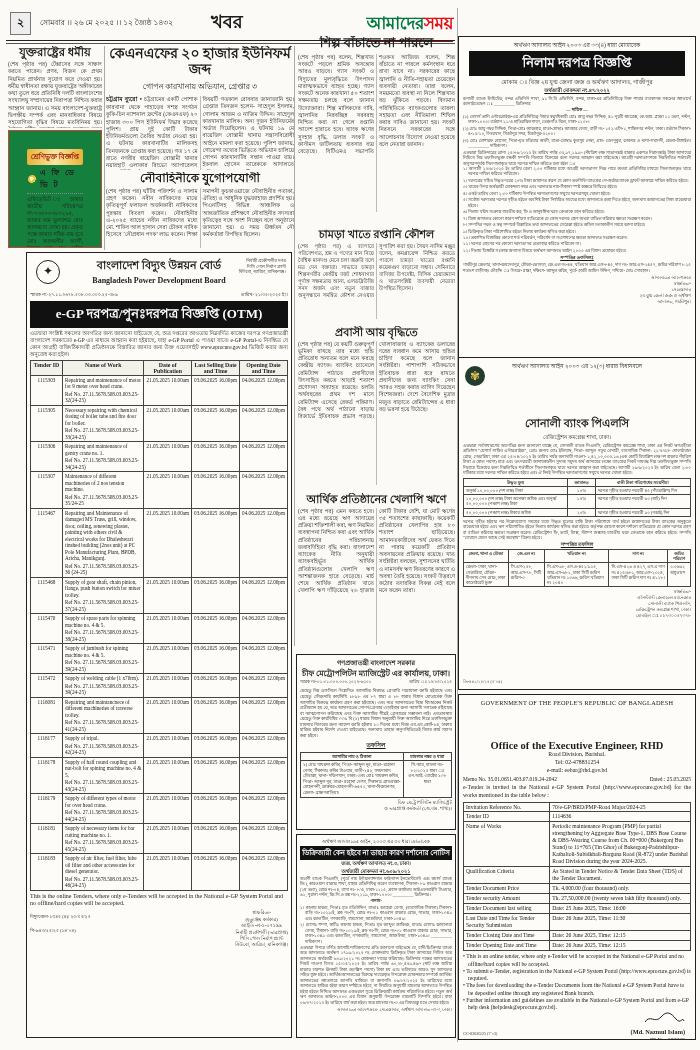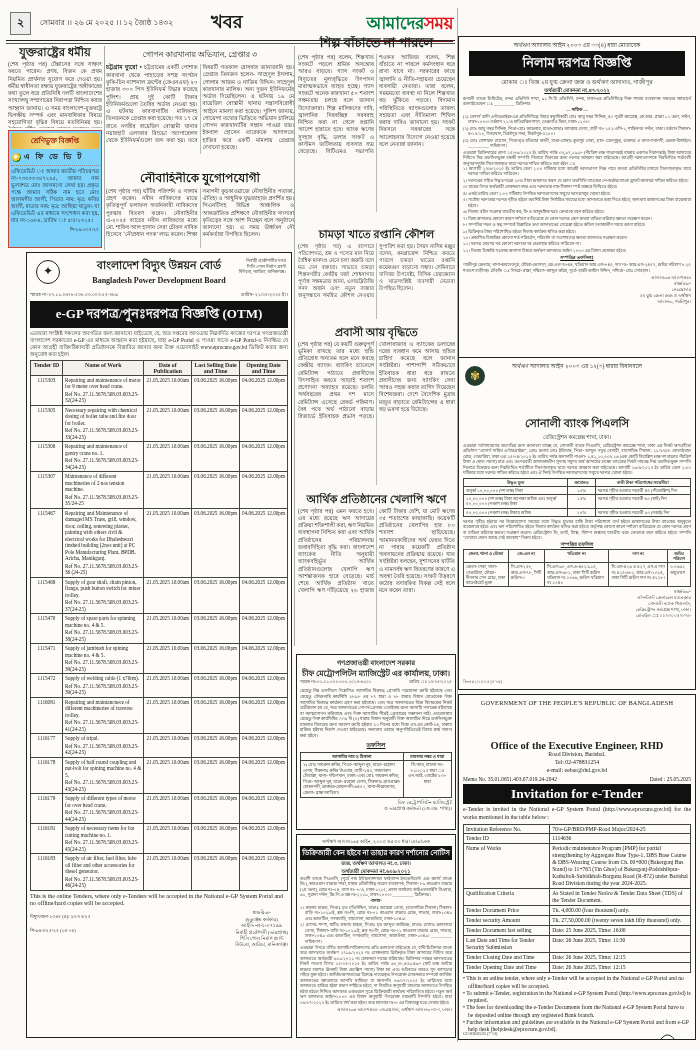--- a/index.html
+++ b/index.html
@@ -20,21 +20,21 @@
   #hdr-rule{left:6px;top:40px;width:449px;height:2px;border-top:1.2px solid #222;border-bottom:0.8px solid #555;}
   .vrule{position:absolute;width:0;border-left:0.7px solid #aaa;}
   
   .headline{font-weight:bold;text-align:center;line-height:1.15;}
   .body-sm{font-size:5.5px;line-height:1.32;}
   .body-xs{font-size:4.5px;line-height:1.3;}
   .cols2{column-count:2;column-gap:5px;column-rule:0.6px solid #bbb;}
   .dateline-art{font-weight:bold;font-size:6px;}
   
   #classified{left:8px;top:130px;width:94px;height:118px;border:1.6px solid #c44536;
-              background:#7dd3fc;padding:2px;box-sizing:border-box;}
+              background:#15803d;padding:18px;box-sizing:border-box;}
   #classified-band{background:linear-gradient(90deg,#e9b23a,#f9e7a0,#e9b23a);color:#9c1608;
                    font-weight:bold;font-size:7px;text-align:center;padding:2px 0;border-radius:2px;}
   #classified-cat{display:flex;align-items:center;gap:3px;border-bottom:1px dotted #888;
                   padding:2px 1px;margin-bottom:2px;}
   #classified-cat .cat-txt{font-weight:bold;font-size:7.5px;letter-spacing:2px;}
   .cat-icon{width:9px;height:9px;border-radius:50%;flex:0 0 9px;
             background:radial-gradient(circle at 40% 40%, #fffbe0 0 25%, #f4c433 26% 55%, #1d8a3a 56% 100%);}
   
   .nbox{border:1.4px solid #222;background:#fdfcf8;box-sizing:border-box;padding:3px;}
   .blackbar{background:#111;color:#fff;font-weight:bold;text-align:center;}
@@ -119,20 +119,21 @@
     <div id="classified-band">শ্রেণিভুক্ত বিজ্ঞপ্তি</div>
     <div id="classified-cat">
       <span class="cat-icon"></span>
       <span class="cat-txt">এ ফি ডে ভি ট</span>
     </div>
     <div class="body-sm just" style="font-size:5.3px;">এফিডেভিট ঃ আমার জাতীয় পরিচয়পত্র নং-৭৩৫০০৩৪৭২৯৫, আমার নাম ভুলবশত মোঃ আলমগো লেখা হয়। প্রকৃত পক্ষে আমার সঠিক নাম হবে মোঃ আলমগীর আলী, পিতার নাম: মৃত: কবির আলী, মাতার নাম: মৃত: আছিয়া খাতুন। যা এফিডেভিট এর মাধ্যমে সংশোধন করা হয়, যার নং-১৬৮৪, তারিখ ঃ ৫/৫/২০২৫।</div>
     <div style="font-size:4.6px;text-align:right;margin-top:2px;">সি-২৯৩/০৫/২৫</div>
   </div>
 
   <div class="abs ovh" style="left:106px;top:46px;width:188px;height:124px;">
+    <div class="headline" style="font-size:14px;">কেএনএফের ২০ হাজার ইউনিফর্ম জব্দ</div>
     <div class="ctr" style="font-size:7.8px;margin:2px 0 3px 0;">গোপন কারখানায় অভিযান, গ্রেপ্তার ৩</div>
     <div class="cols2 body-sm just" style="height:90px;">
       <span class="dateline-art">চট্টগ্রাম ব্যুরো •</span>
       <span>চট্টগ্রামের একটি পোশাক কারখানা থেকে পাহাড়ের সশস্ত্র সংগঠন কুকি-চিন ন্যাশনাল ফ্রন্টের (কেএনএফ) ২০ হাজার ৩০০ পিস ইউনিফর্ম উদ্ধার করেছে পুলিশ। প্রায় দুই কোটি টাকার ইউনিফর্মগুলো তৈরির অর্ডার নেওয়া হয়। এ ঘটনায় কারখানাটির মালিকসহ তিনজনকে গ্রেপ্তার করা হয়েছে। গত ১৭ মে রাতে নগরীর বায়েজিদ বোস্তামী থানার নয়ারহাট এলাকার রিংভো অ্যাপারেলস থেকে ইউনিফর্মগুলো জব্দ করা হয়। তবে বিষয়টি গতকাল রোববার জানাজানি হয়। গ্রেপ্তার তিনজন হলেন- সাহেদুল ইসলাম, গোলাম আজম ও নাজিম উদ্দিন। সাহেদুল কারখানার মালিক। অন্য দুজন ইউনিফর্মের অর্ডার দিয়েছিলেন। এ ঘটনায় ১৯ মে বায়েজিদ বোস্তামী থানায় সন্ত্রাসবিরোধী আইনে মামলা করা হয়েছে। পুলিশ জানায়, গোয়েন্দা তথ্যের ভিত্তিতে অভিযান চালিয়ে গোপন কারখানাটির সন্ধান পাওয়া যায়। ইকবাল হোসেন তারেককে আদালতে হাজির করে একটি মামলায় গ্রেপ্তার দেখানো হয়েছে।</span>
     </div>
   </div>
 
   <div class="abs ovh" style="left:106px;top:172px;width:188px;height:78px;">
     <div class="headline" style="font-size:12px;">নৌবাহিনীকে যুগোপযোগী</div>
     <div class="cols2 body-sm just" style="height:60px;margin-top:2px;">
@@ -511,21 +512,20 @@
   <div id="rhd" class="abs nbox ovh" style="padding:4px;">
     <div class="rhd-gov">GOVERNMENT OF THE PEOPLE'S REPUBLIC OF BANGLADESH</div>
     <div class="rhd-office">Office of the Executive Engineer, RHD</div>
     <div class="rhd-sub">Road Division, Barishal.</div>
     <div class="rhd-sub">Tel: 02-478831254</div>
     <div class="rhd-sub">e-mail: eebar@rhd.gov.bd</div>
     <div class="memo-row" style="font-size:5.4px;margin-top:2px;">
       <span>Memo No. 35.01.0651.403.07.019.24-2042</span>
       <span>Dated : 25.05.2025</span>
     </div>
-    <div id="rhd-banner" class="blackbar">Invitation for e-Tender</div>
     <div id="rhd-intro">e-Tender is invited in the National e-GP System Portal (http://www.eprocure.gov.bd) for the works mentioned in the table below :</div>
     <table class="gridt rhd-t" style="margin-top:2px;">
       <tbody>
           <tr>
             <td class="lbl">Invitation Reference No.</td>
             <td>70/e-GP/BRD/PMP-Road Major/2024-25</td>
           </tr>
           <tr>
             <td class="lbl">Tender ID</td>
             <td>1114636</td>

